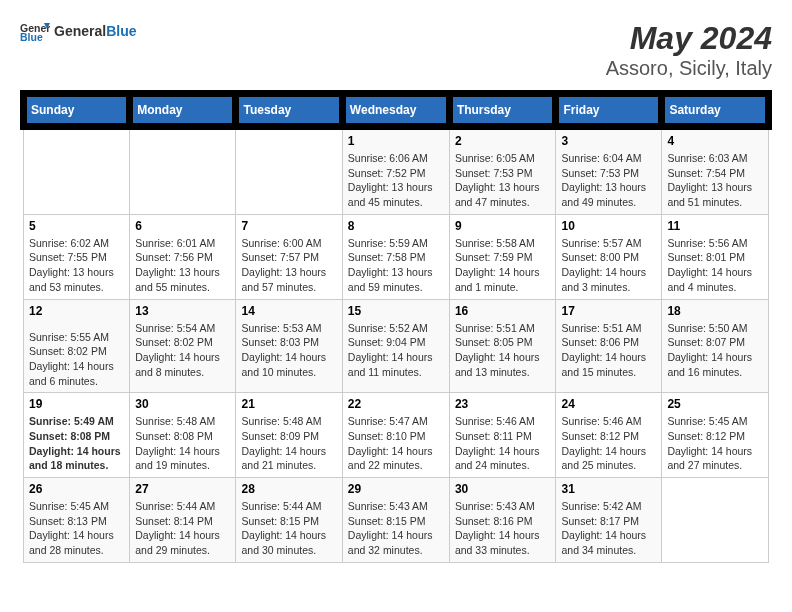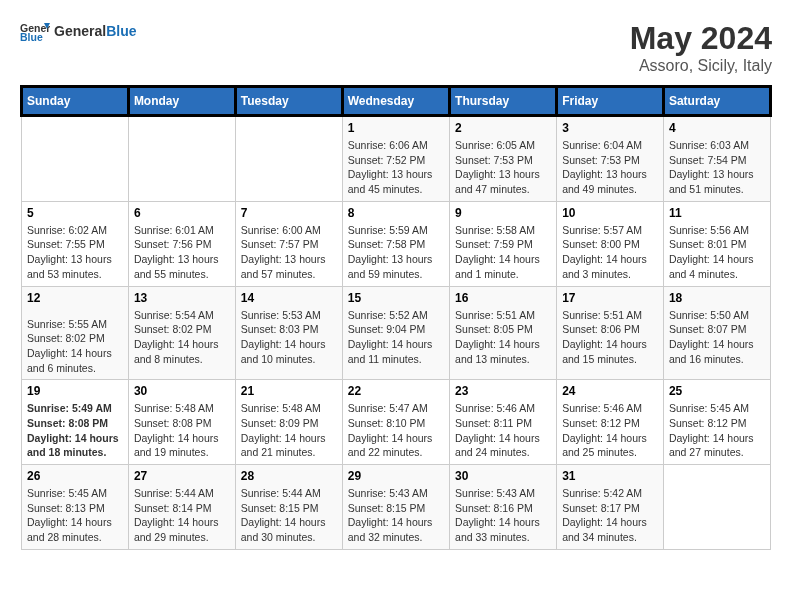--- a/index.html
+++ b/index.html
@@ -25,38 +25,39 @@
       width: 30px;
       height: 24px;
     }
     .title-block {
       text-align: right;
     }
     .main-title {
       font-size: 32px;
       font-weight: bold;
       color: #333;
+      font-style: italic;
     }
     .subtitle {
-      font-size: 16px;
+      font-size: 20px;
       color: #555;
     }
     table {
       width: 100%;
       border-collapse: collapse;
       font-size: 11px;
     }
     thead tr th {
       background-color: #2a6ebb;
       color: #fff;
       padding: 6px 4px;
       text-align: left;
       font-size: 12px;
       font-weight: bold;
-      border: 3px solid #000000;
+      border: 7px solid #000000;
     }
     tbody tr td {
       border: 1px solid #ccc;
       vertical-align: top;
       padding: 4px 5px;
       height: 80px;
       width: 108px;
       background: #fff;
     }
     tbody tr:nth-child(odd) td {

